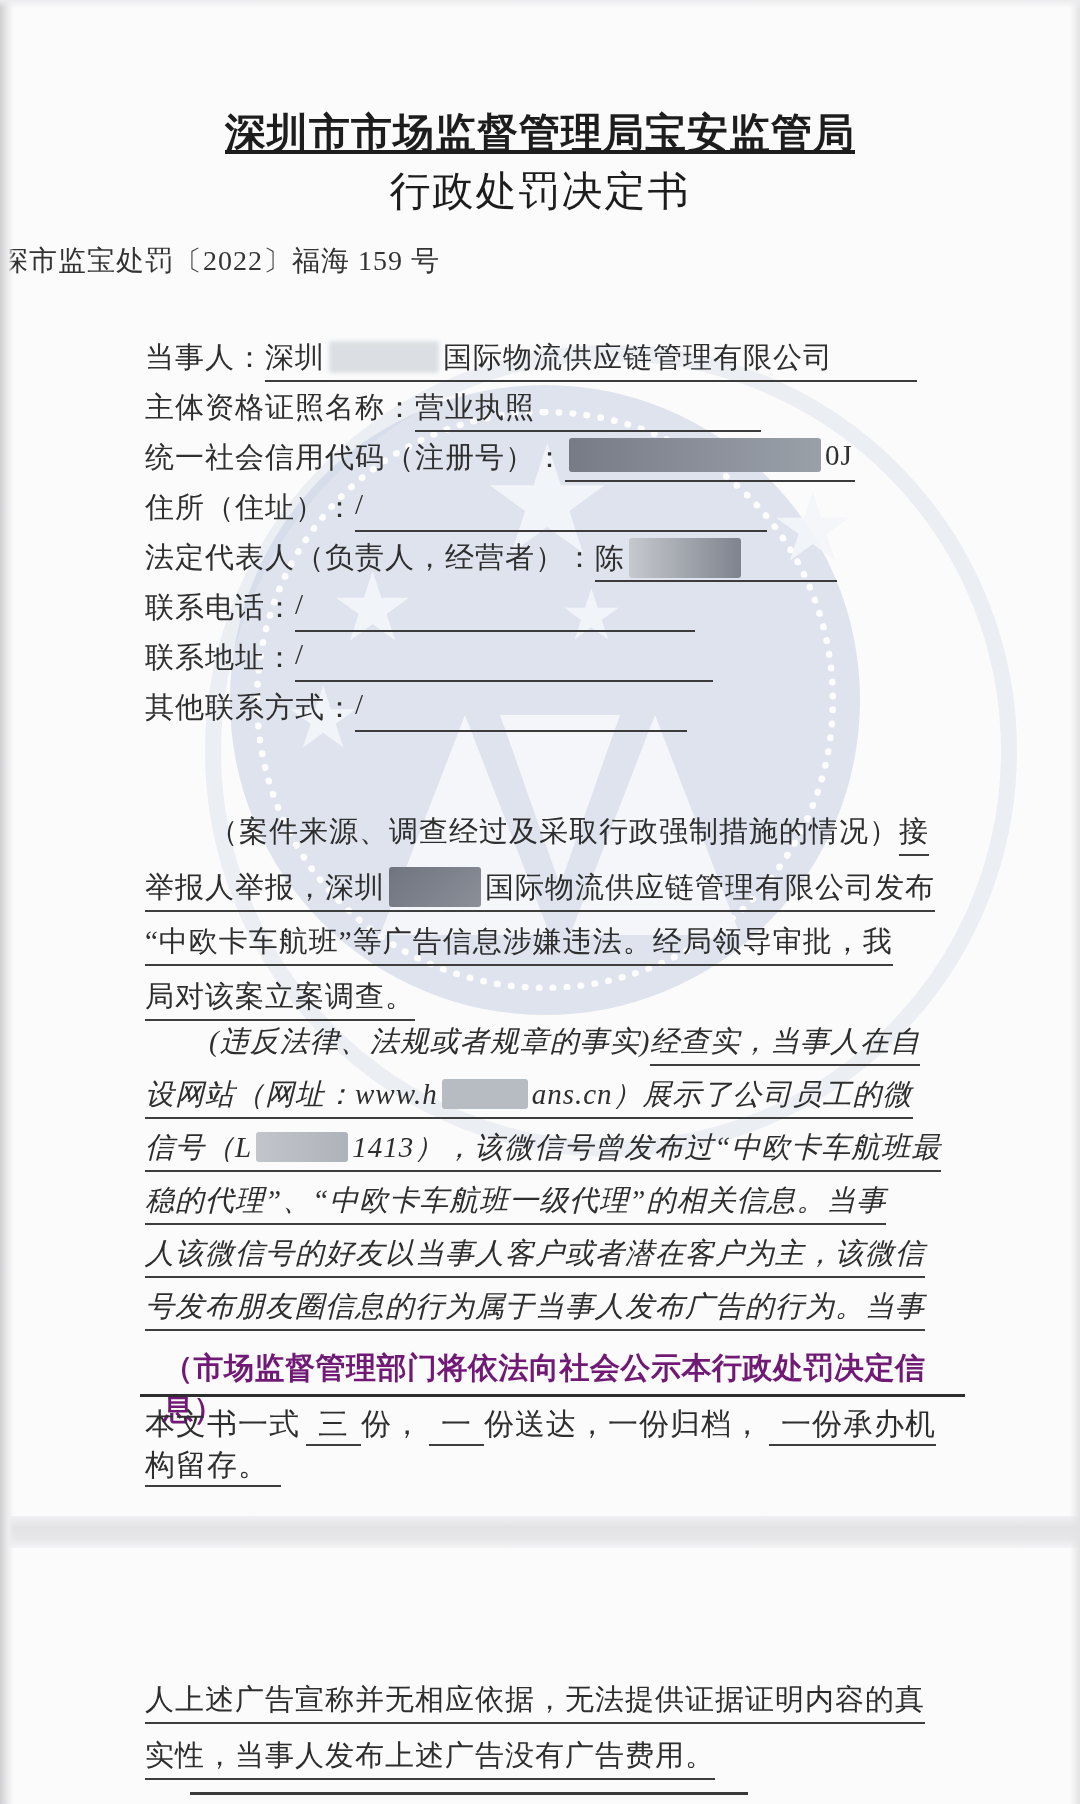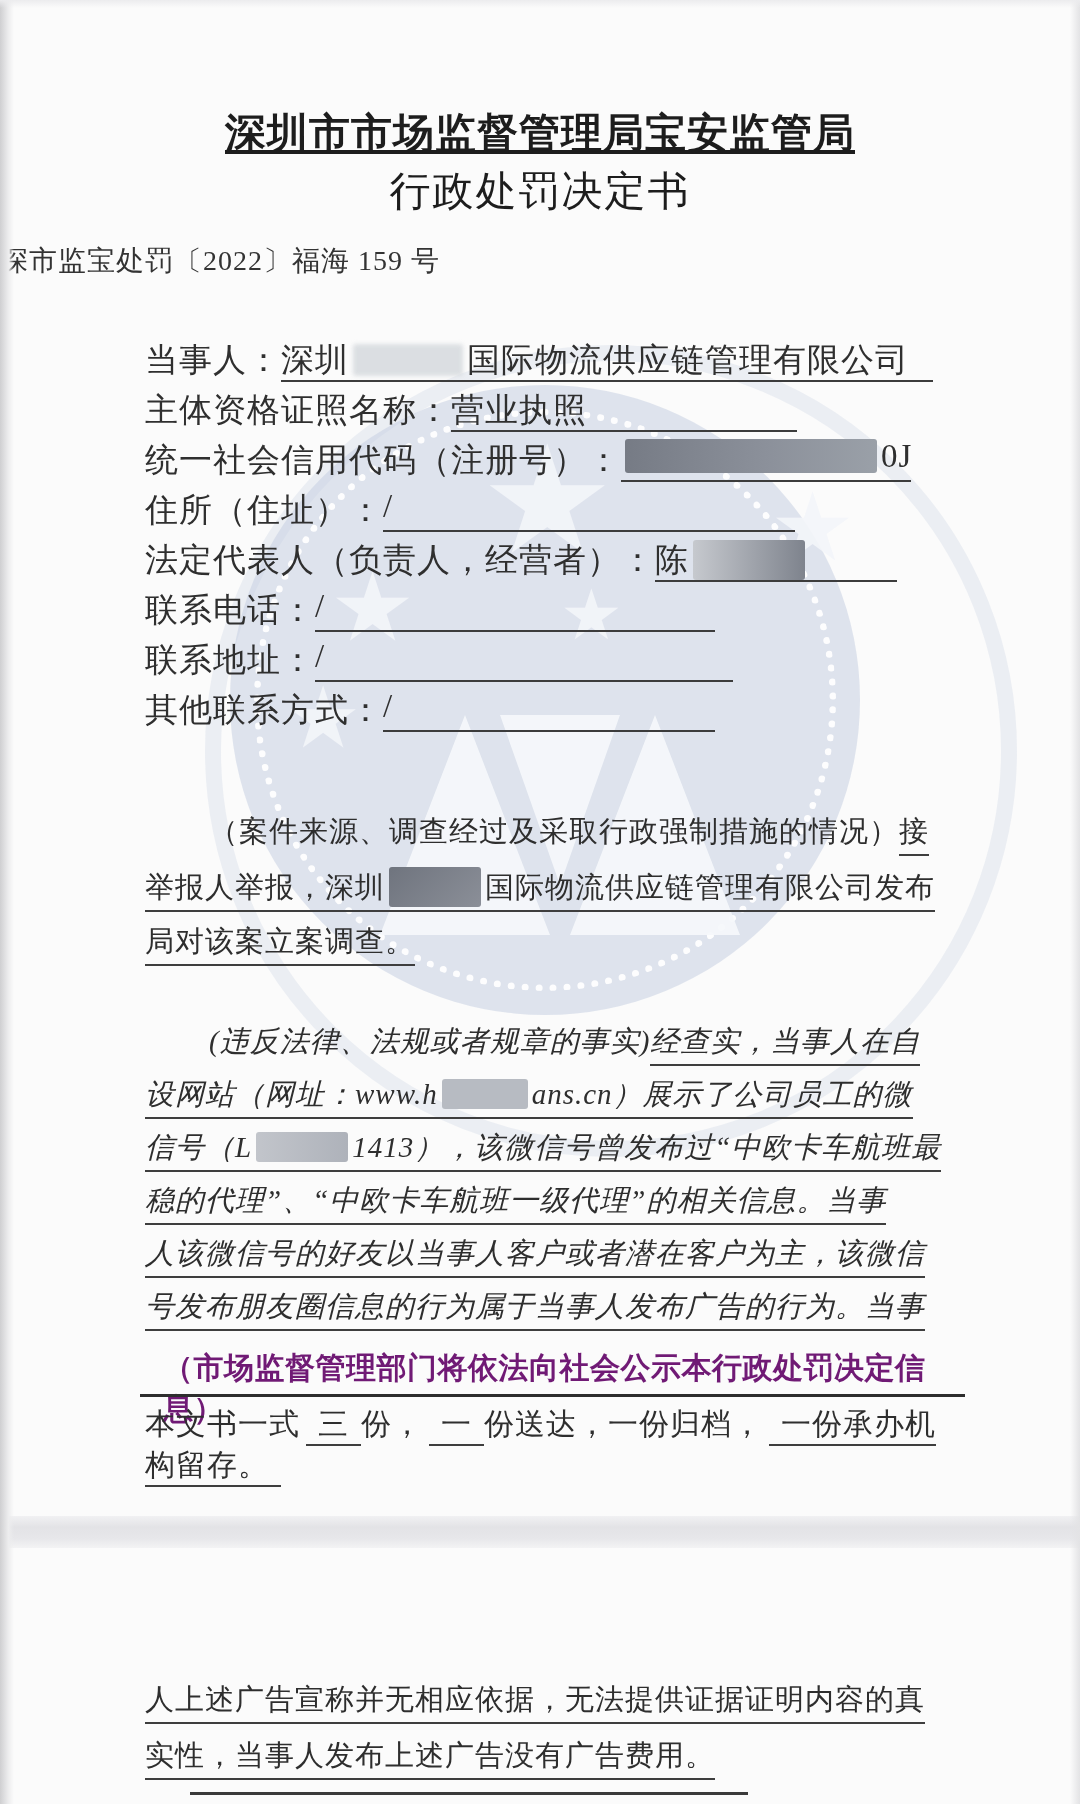--- a/index.html
+++ b/index.html
@@ -35,21 +35,21 @@
 
   
   .layer{position:relative;z-index:2;}
   .title1{position:absolute;left:0;top:106px;width:100%;text-align:center;
     font-size:41px;font-weight:bold;letter-spacing:1px;color:#1d1d1d;text-decoration:underline;}
   .title2{position:absolute;left:0;top:164px;width:100%;text-align:center;
     font-size:41px;font-weight:normal;letter-spacing:2px;color:#1d1d1d;}
   .docnum{position:absolute;left:0;top:242px;width:100%;text-align:left;
     font-size:28px;letter-spacing:1px;color:#333;}
 
-  .fields{position:absolute;left:145px;top:338px;width:810px;font-size:33px;letter-spacing:1px;}
+  .fields{position:absolute;left:145px;top:338px;width:810px;font-size:29px;letter-spacing:1px;}
   .frow{height:50px;white-space:nowrap;}
   .flabel{display:inline-block;vertical-align:bottom;height:44px;}
   .fval{display:inline-block;vertical-align:bottom;height:42px;
     border-bottom:2px solid #3c3c3c;}
   .w0{width:652px}.w1{width:346px}.w2{width:290px}.w3{width:412px}
   .w4{width:242px}.w5{width:236px}.w6{width:400px}.w7{width:332px}.w8{width:418px}
 
   
   .rd{display:inline-block;vertical-align:middle;border-radius:3px;margin:0 4px 6px 4px;}
   .rd-party{width:110px;height:32px;background:#d6dade;filter:blur(2px);opacity:.85;}
@@ -135,20 +135,21 @@
         <span class="flabel">联系地址：</span><span class="fval w8"><span>/</span></span>
       </div>
       <div class="frow">
         <span class="flabel">其他联系方式：</span><span class="fval w7"><span>/</span></span>
       </div>
     </div>
 
     <div class="para para1">
       <div class="pline indent"><span>（案件来源、调查经过及采取行政强制措施的情况）</span><span class="u">接</span></div>
       <div class="pline"><span class="u"><span>举报人举报，深圳</span><span class="rd rd-case"></span><span>国际物流供应链管理有限公司发布</span></span></div>
+      <div class="pline"><span class="u">“中欧卡车航班”等广告信息涉嫌违法。经局领导审批，我</span></div>
       <div class="pline"><span class="u">局对该案立案调查。</span></div>
     </div>
 
     <div class="para para2">
       <div class="pline indent"><span>(违反法律、法规或者规章的事实)</span><span class="u">经查实，当事人在自</span></div>
       <div class="pline"><span class="u"><span>设网站（网址：www.h</span><span class="rd rd-web"></span><span>ans.cn）展示了公司员工的微</span></span></div>
       <div class="pline"><span class="u"><span>信号（L</span><span class="rd rd-wechat"></span><span>1413），该微信号曾发布过“中欧卡车航班最</span></span></div>
       <div class="pline"><span class="u">稳的代理”、“中欧卡车航班一级代理”的相关信息。当事</span></div>
       <div class="pline"><span class="u">人该微信号的好友以当事人客户或者潜在客户为主，该微信</span></div>
       <div class="pline"><span class="u">号发布朋友圈信息的行为属于当事人发布广告的行为。当事</span></div>

